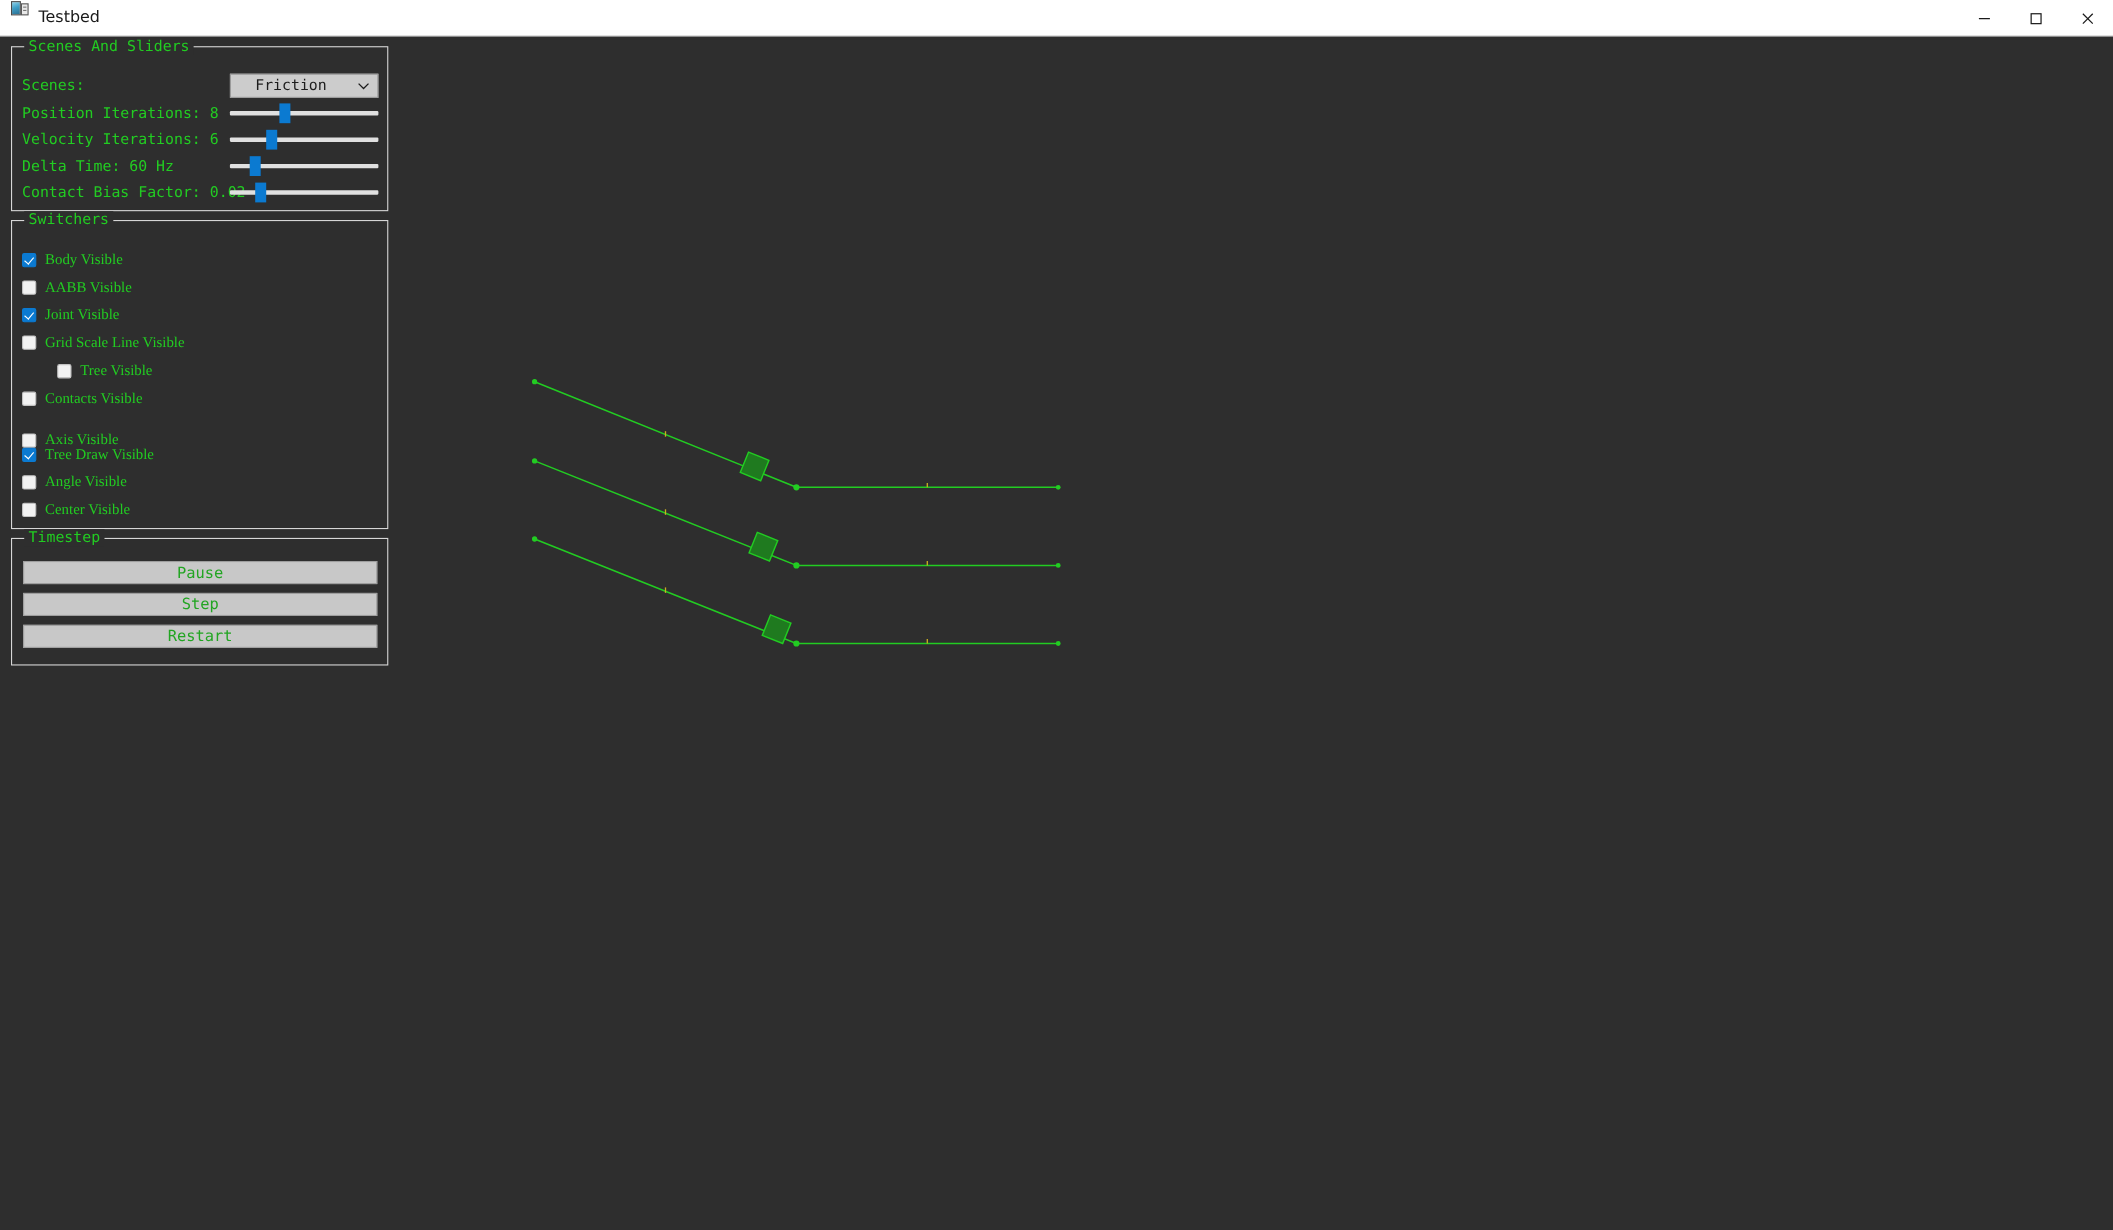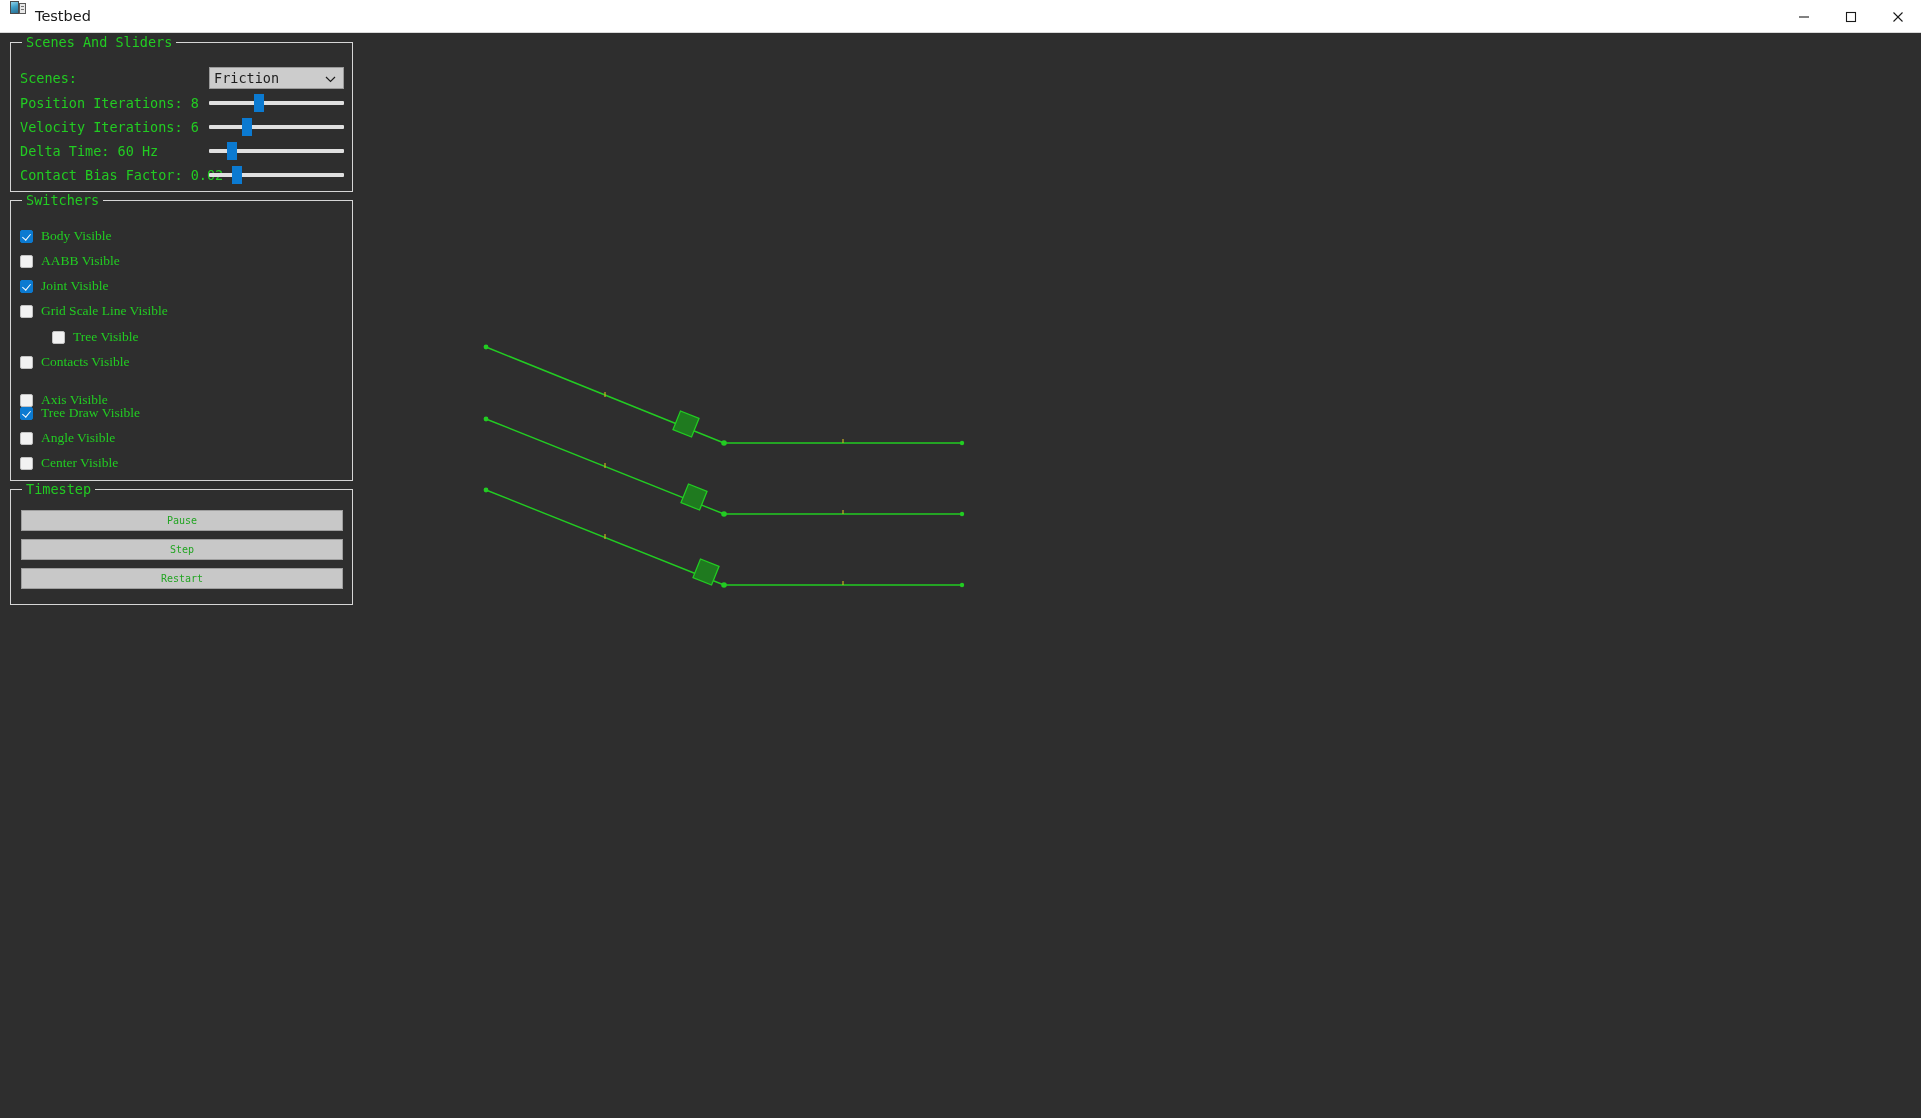--- a/index.html
+++ b/index.html
@@ -107,21 +107,21 @@
     left: 198px;
     width: 135px;
     height: 22px;
     background: #cccccc;
     border: 1px solid #9a9a9a;
     color: #1d1d1d;
     font-size: 13.5px;
     font-family: "DejaVu Sans Mono", "Liberation Mono", monospace;
     display: flex;
     align-items: center;
-    padding-left: 4px;
+    padding-left: 22px;
   }
   .combo .chev {
     position: absolute;
     right: 7px; top: 50%;
     transform: translateY(-50%);
   }
 
   .slider {
     position: absolute;
     left: 198px;
@@ -184,21 +184,21 @@
   #timestep-box { left: 10px; top: 489px; width: 343px; height: 116px; }
   .tbtn {
     position: absolute;
     left: 10px;
     width: 322px;
     height: 21px;
     background: #c8c8c8;
     border: 1px solid #9e9e9e;
     color: #22a522;
     font-family: "DejaVu Sans Mono", "Liberation Mono", monospace;
-    font-size: 10px;
+    font-size: 14px;
     display: flex;
     align-items: center;
     justify-content: center;
   }
 
   
   #sim {
     position: absolute;
     left: 0; top: 33px;
     width: 1921px;

